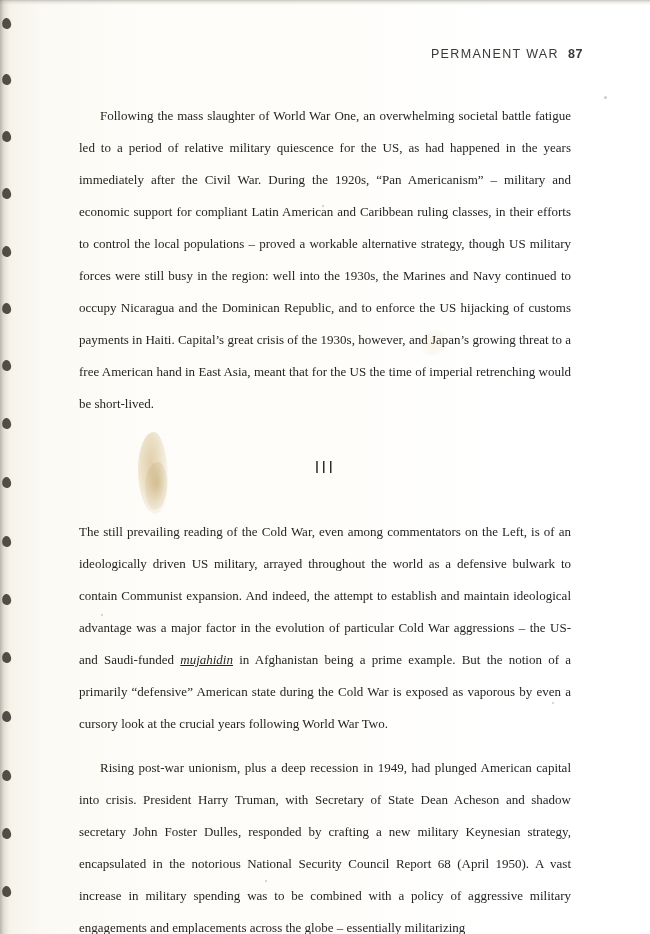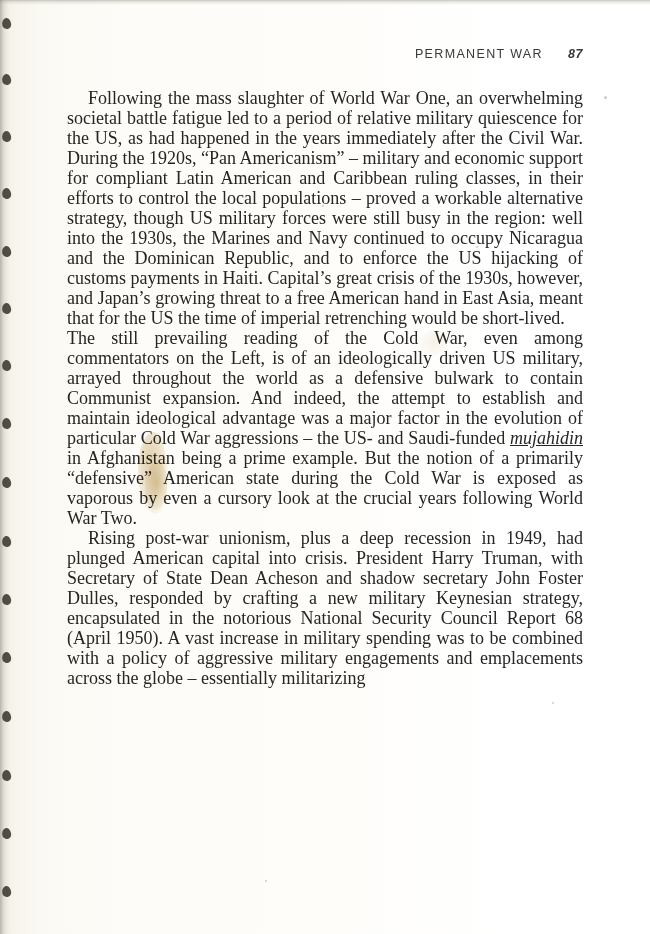--- a/index.html
+++ b/index.html
@@ -56,38 +56,37 @@
     position: absolute;
     top: 47px;
     right: 67px;
     font-family: "Liberation Sans", "DejaVu Sans", sans-serif;
     font-size: 12.5px;
     letter-spacing: 1.35px;
     color: #3b3936;
     white-space: nowrap;
   }
   .running-head .folio {
-    margin-left: 25px;
+    margin-left: 9px;
     font-weight: 600;
     letter-spacing: 0.6px;
-    font-style: italic;
   }
 
   
   .textblock {
     position: absolute;
     top: 88px;
     left: 67px;
     width: 516px;
   }
 
   p.para {
-    margin: 0;
-    font-size: 18px;
-    line-height: 20px;
+    margin: 12px;
+    font-size: 13px;
+    line-height: 32px;
     text-align: justify;
     text-justify: inter-word;
     color: #272523;
     -webkit-font-smoothing: antialiased;
   }
   p.indent { text-indent: 21px; }
   p.noindent { text-indent: 0; }
 
   em.term { font-style: italic; text-decoration: underline; }
 
@@ -155,20 +154,23 @@
   <div class="scan-left-edge"></div>
 
   <div class="running-head">
     <span>PERMANENT WAR</span><span class="folio">87</span>
   </div>
 
   <div class="textblock">
 
     <p class="para indent">Following the mass slaughter of World War One, an overwhelming societal battle fatigue led to a period of relative military quiescence for the US, as had happened in the years immediately after the Civil War. During the 1920s, “Pan Americanism” – military and economic support for compliant Latin American and Caribbean ruling classes, in their efforts to control the local populations – proved a workable alternative strategy, though US military forces were still busy in the region: well into the 1930s, the Marines and Navy continued to occupy Nicaragua and the Dominican Republic, and to enforce the US hijacking of customs payments in Haiti. Capital’s great crisis of the 1930s, however, and Japan’s growing threat to a free American hand in East Asia, meant that for the US the time of imperial retrenching would be short-lived.</p>
 
+    <div class="section-break">
+      <span class="glyph">III</span>
+    </div>
 
     <p class="para noindent"><span>The still prevailing reading of the Cold War, even among commentators on the Left, is of an ideologically driven US military, arrayed throughout the world as a defensive bulwark to contain Communist expansion. And indeed, the attempt to establish and maintain ideological advantage was a major factor in the evolution of particular Cold War aggressions – the US- and Saudi-funded </span><em class="term">mujahidin</em><span> in Afghanistan being a prime example. But the notion of a primarily “defensive” American state during the Cold War is exposed as vaporous by even a cursory look at the crucial years following World War Two.</span></p>
 
     <p class="para indent">Rising post-war unionism, plus a deep recession in 1949, had plunged American capital into crisis. President Harry Truman, with Secretary of State Dean Acheson and shadow secretary John Foster Dulles, responded by crafting a new military Keynesian strategy, encapsulated in the notorious National Security Council Report 68 (April 1950). A vast increase in military spending was to be combined with a policy of aggressive military engagements and emplacements across the globe – essentially militarizing</p>
 
   </div>
 
   <div class="artifacts">
     <div class="binding-mark" style="top:18px;"></div>
     <div class="binding-mark" style="top:74px;"></div>

